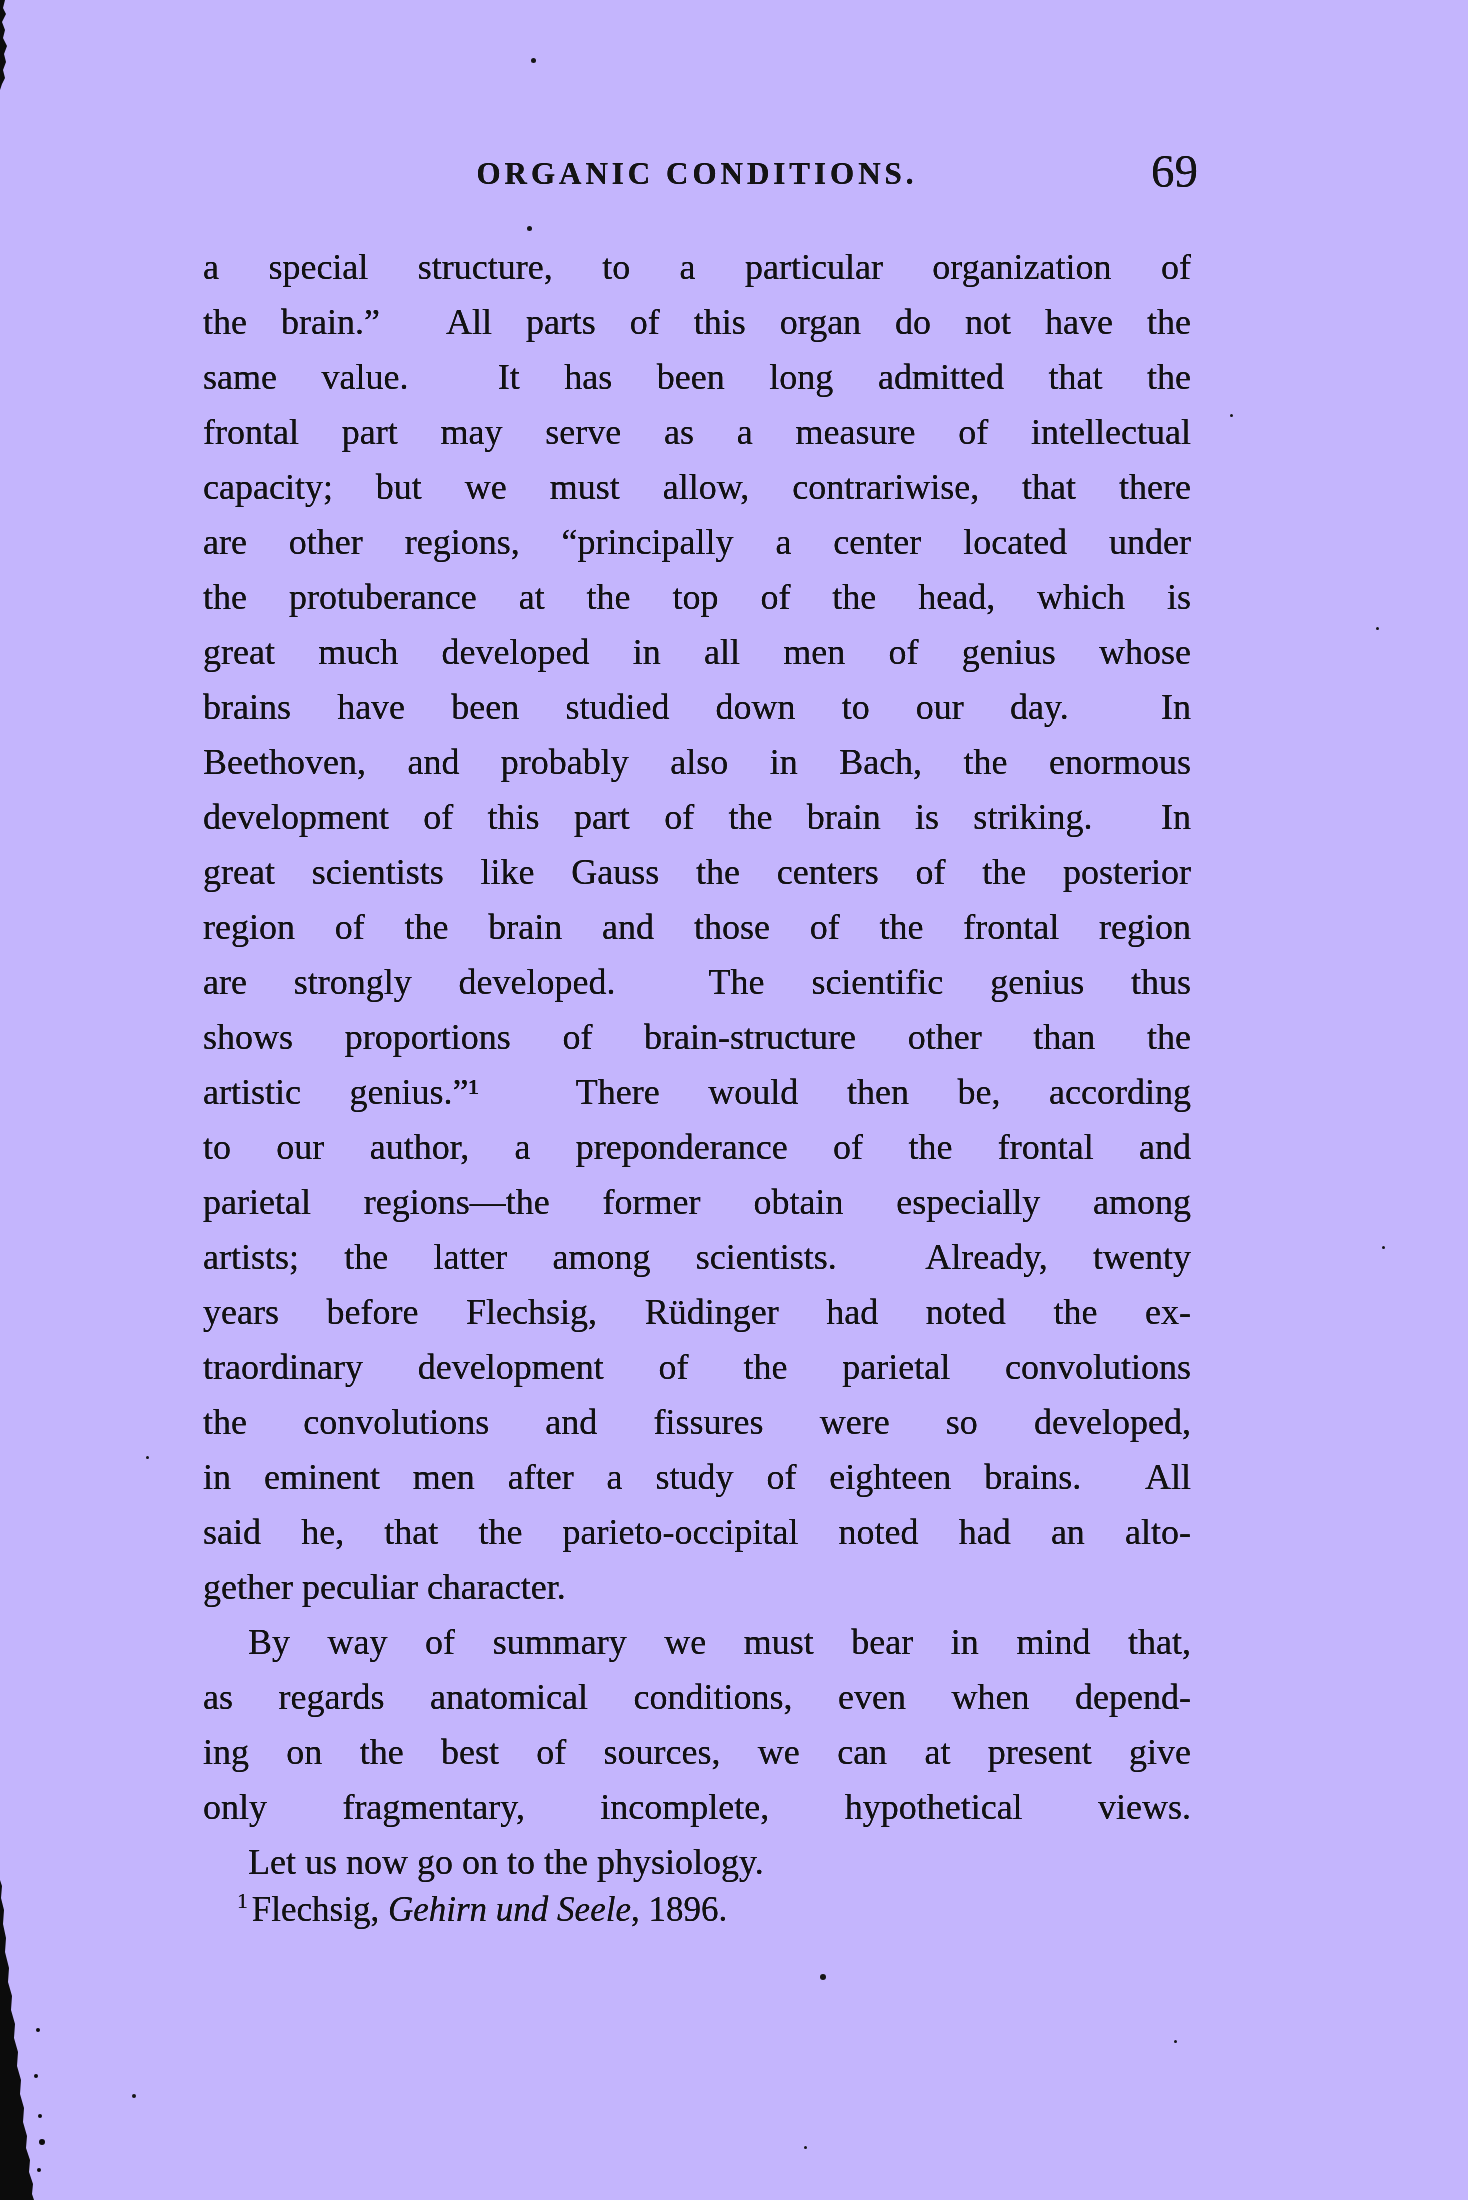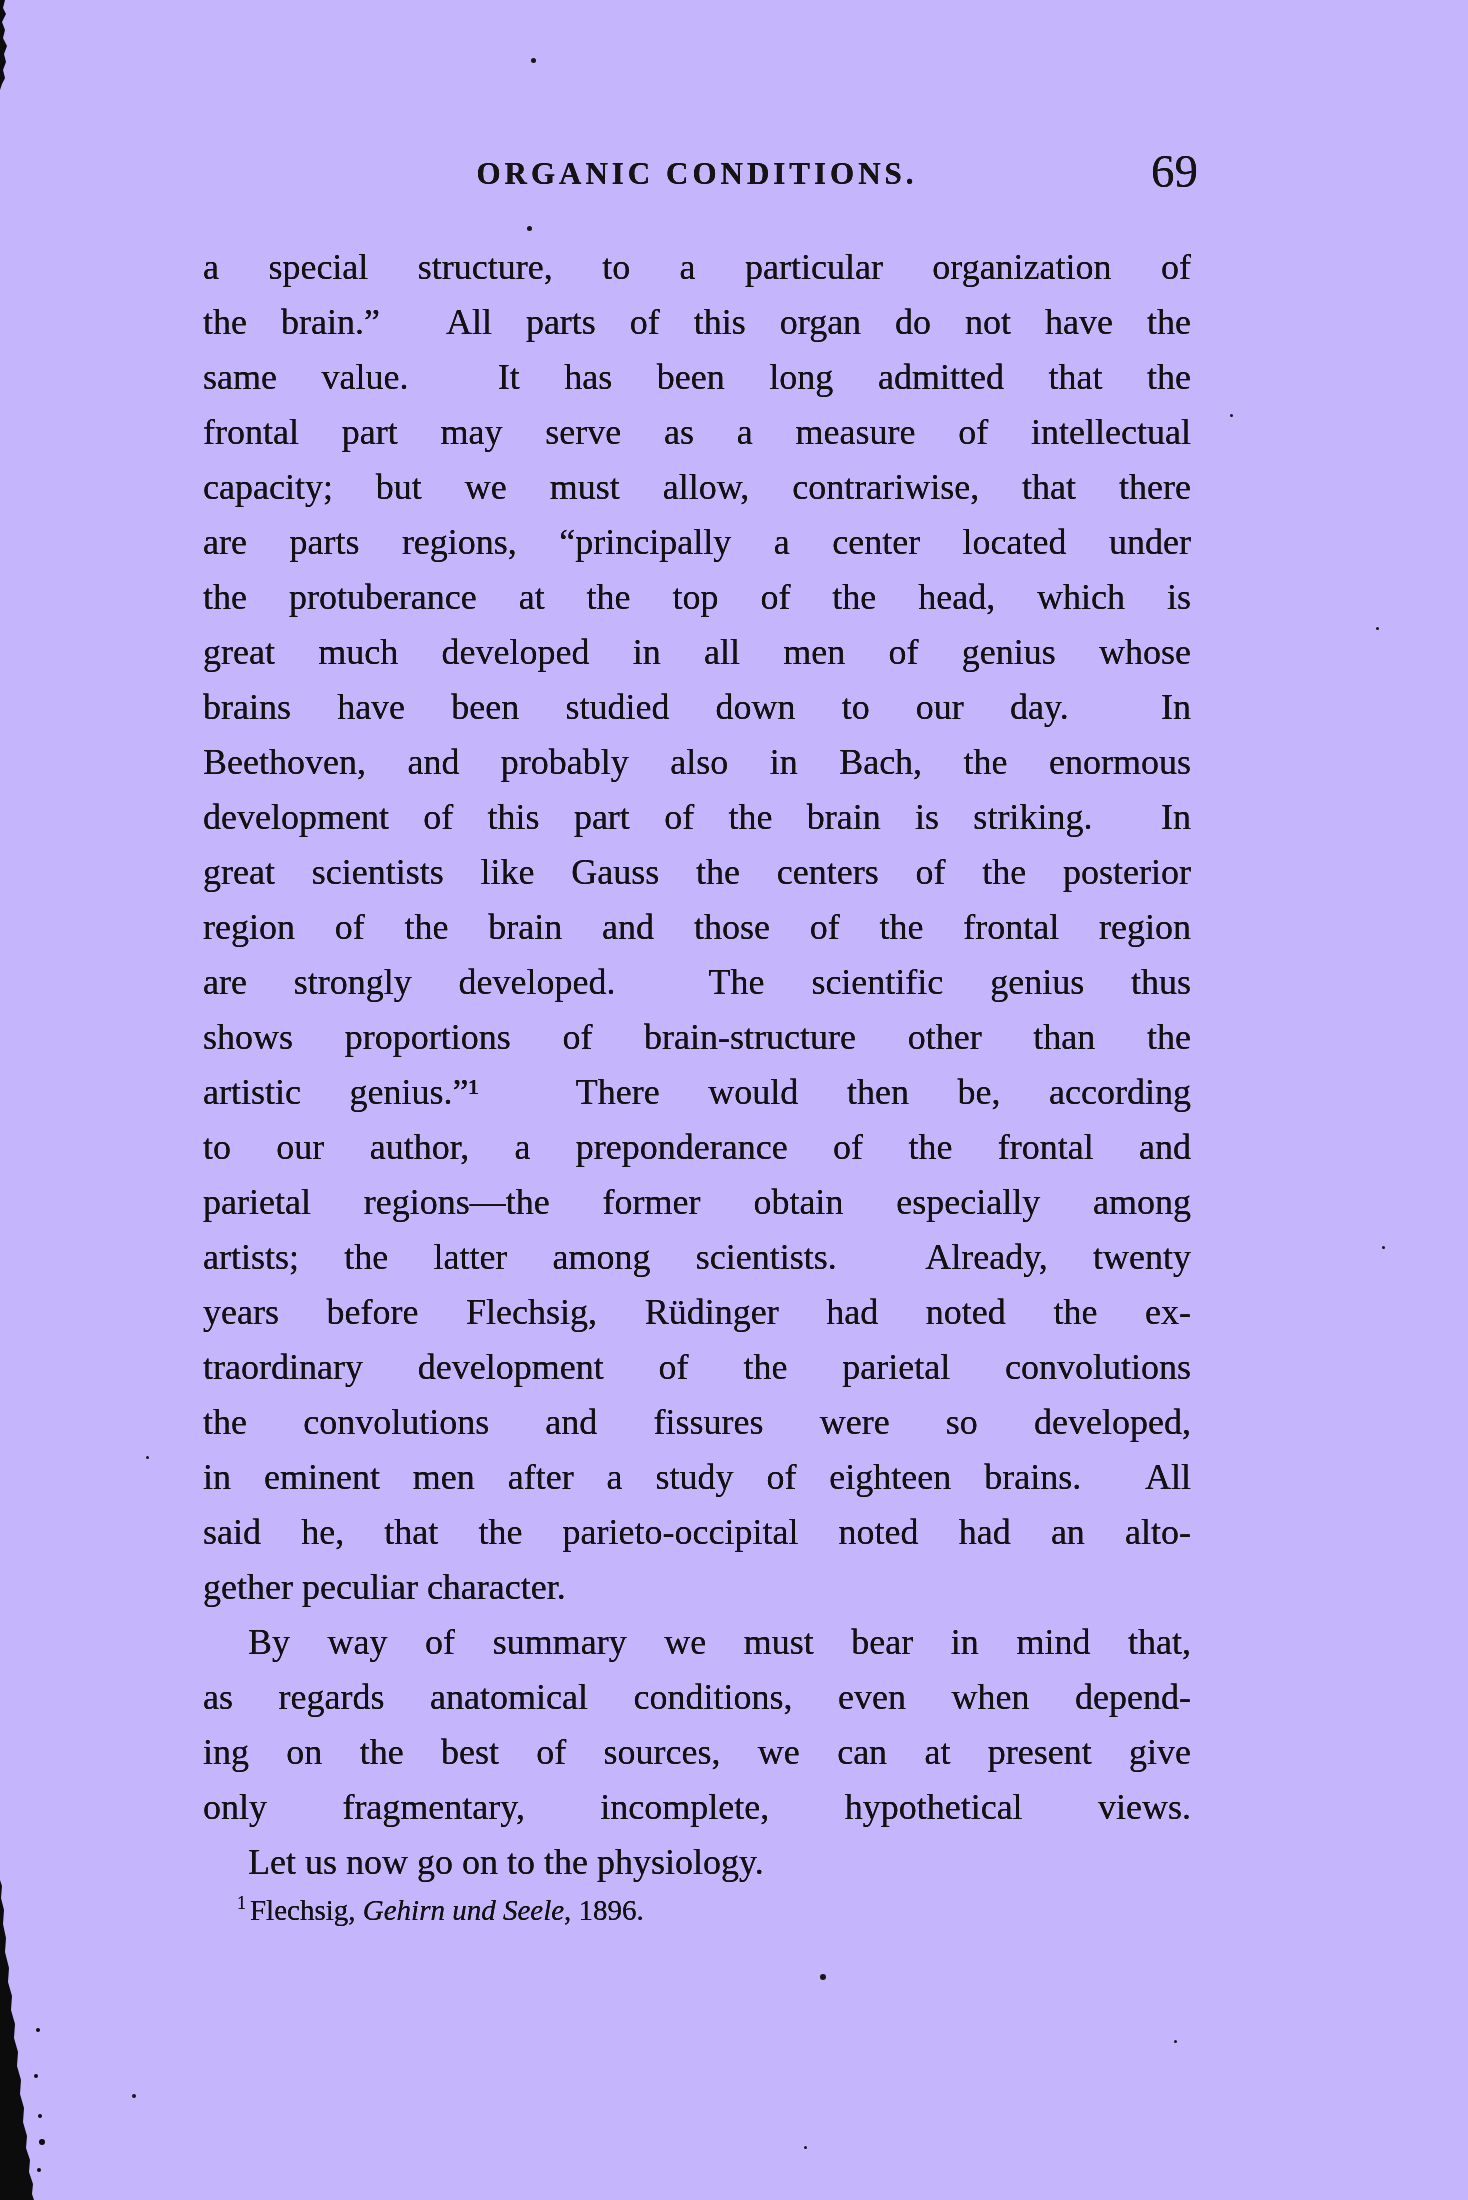--- a/index.html
+++ b/index.html
@@ -57,21 +57,21 @@
     text-justify: inter-word;
   }
   .body-line.nojustify { text-align: left; }
   .body-line.indent { text-indent: 45px; }
   
   #footnote {
     position: absolute;
     left: 237px;
     top: 1890px;
     width: 900px;
-    font-size: 29px;
+    font-size: 35px;
     line-height: 40px;
     text-shadow: 0 0 0.5px #000;
     white-space: nowrap;
   }
   #footnote .fn-marker {
     font-size: 62%;
     vertical-align: super;
     line-height: 0;
     margin-right: 4px;
   }
@@ -92,21 +92,21 @@
   <div id="running-head">ORGANIC CONDITIONS.</div>
 
   <div id="page-number">69</div>
 
   <div id="body-text">
       <div class="body-line justify">a special structure, to a particular organization of</div>
       <div class="body-line justify">the brain.”&nbsp; All parts of this organ do not have the</div>
       <div class="body-line justify">same value.&nbsp; It has been long admitted that the</div>
       <div class="body-line justify">frontal part may serve as a measure of intellectual</div>
       <div class="body-line justify">capacity; but we must allow, contrariwise, that there</div>
-      <div class="body-line justify">are parts regions, “principally a center located under</div>
+      <div class="body-line justify">are other regions, “principally a center located under</div>
       <div class="body-line justify">the protuberance at the top of the head, which is</div>
       <div class="body-line justify">great much developed in all men of genius whose</div>
       <div class="body-line justify">brains have been studied down to our day.&nbsp; In</div>
       <div class="body-line justify">Beethoven, and probably also in Bach, the enormous</div>
       <div class="body-line justify">development of this part of the brain is striking.&nbsp; In</div>
       <div class="body-line justify">great scientists like Gauss the centers of the posterior</div>
       <div class="body-line justify">region of the brain and those of the frontal region</div>
       <div class="body-line justify">are strongly developed.&nbsp; The scientific genius thus</div>
       <div class="body-line justify">shows proportions of brain-structure other than the</div>
       <div class="body-line justify">artistic genius.”¹&nbsp; There would then be, according</div>

